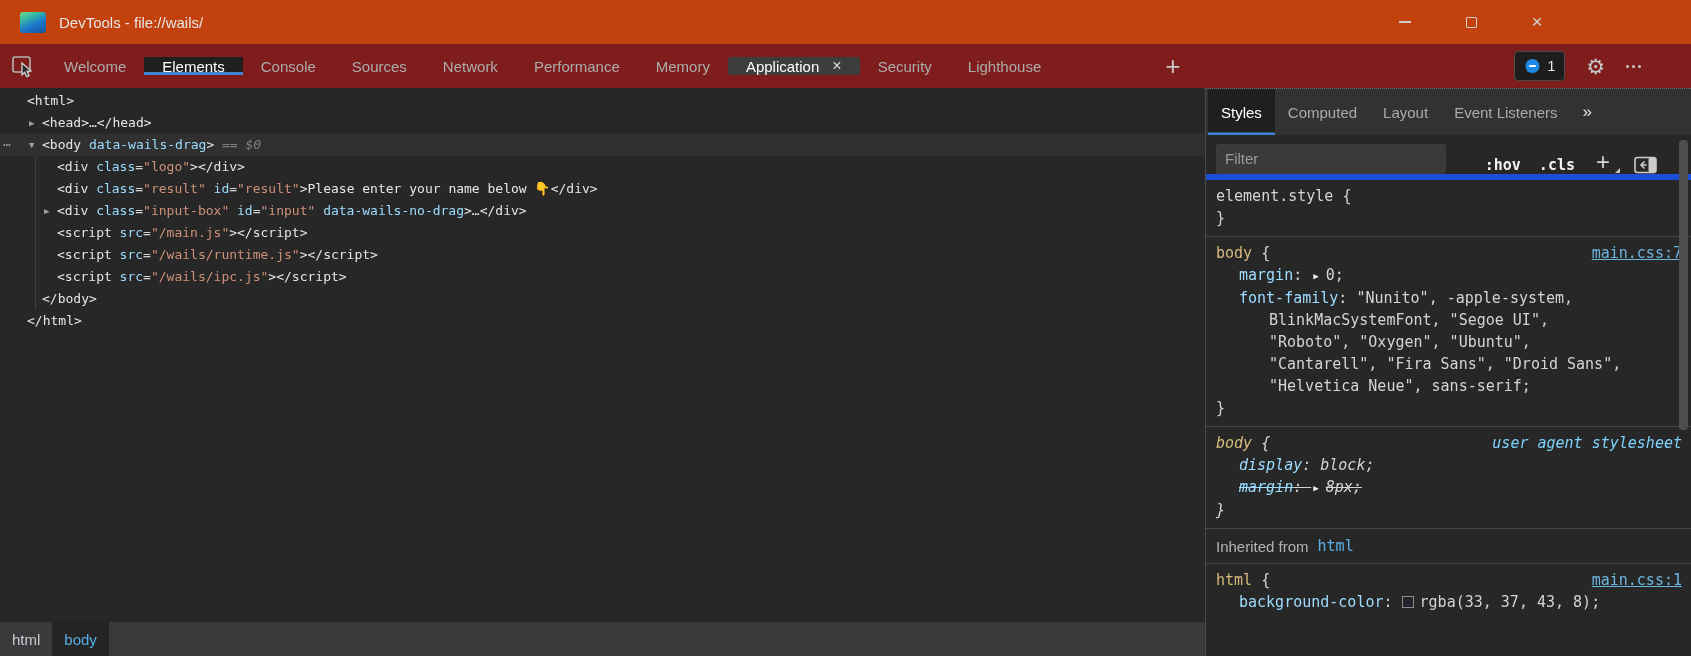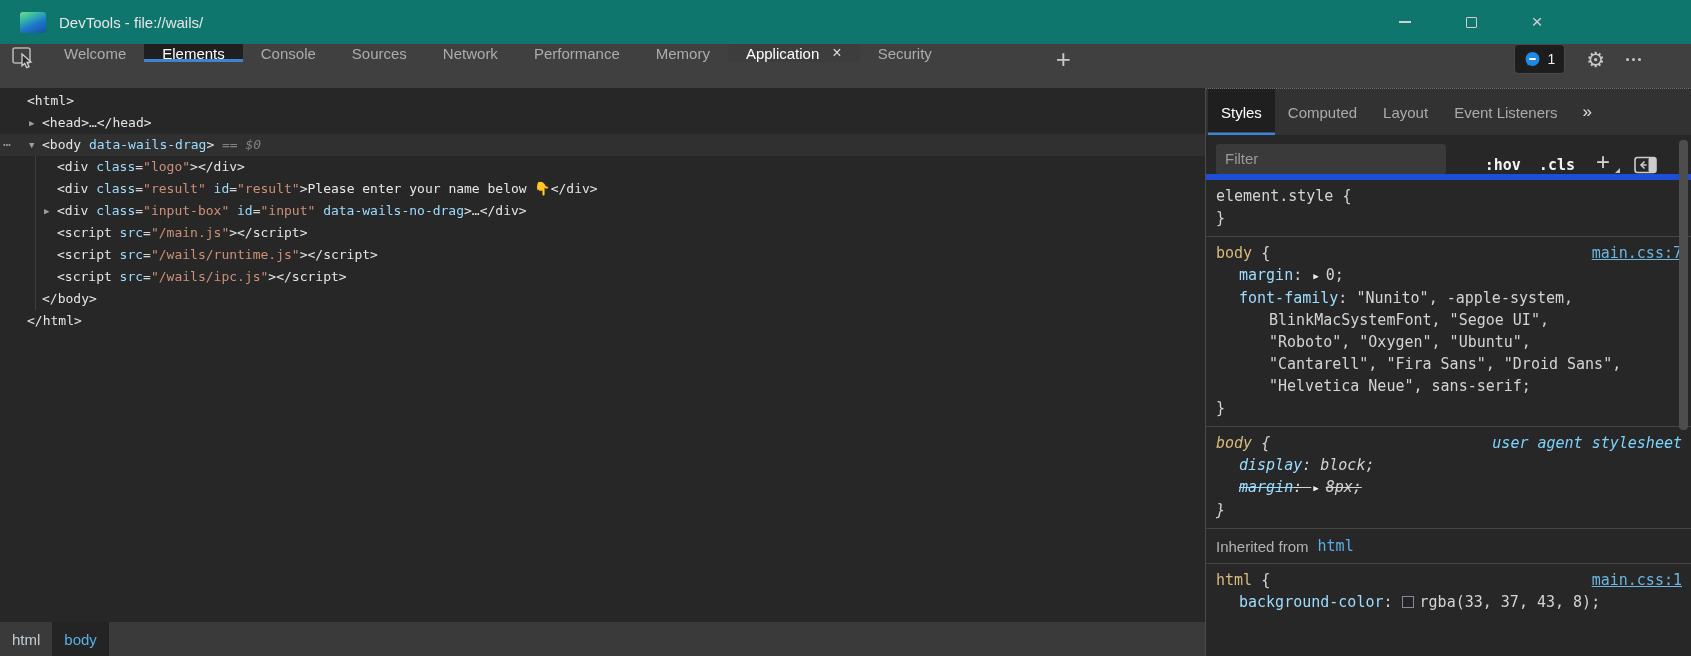--- a/index.html
+++ b/index.html
@@ -1,31 +1,31 @@
 <!DOCTYPE html>
 <html><head>
 <meta charset="utf-8">
 <style>
   *{margin:0;padding:0;box-sizing:border-box}
   html,body{width:1691px;height:656px;overflow:hidden}
   body{background:#272727;font-family:"Liberation Sans",sans-serif;color:#d4d4d4}
 
   
-  .titlebar{height:44px;background:#0f766e;display:flex;align-items:center;position:relative}
+  .titlebar{height:44px;background:#c2410c;display:flex;align-items:center;position:relative}
   .devtools-icon{width:26px;height:21px;margin:0 13px 0 20px;border-radius:3px;
     background:linear-gradient(155deg,#79d98b 0%,#37b9a5 28%,#1d78cc 58%,#14539e 100%)}
   .title-text{font-size:15px;color:#e6e6e6}
   .win-controls{position:absolute;right:146px;top:0;height:44px;display:flex;align-items:center;gap:50px}
   .win-btn{display:flex;align-items:center;justify-content:center;width:16px;height:16px}
   .min-glyph{width:12px;height:2px;background:#cfcfcf}
   .max-glyph{width:11px;height:11px;border:1.5px solid #cfcfcf;border-radius:1px}
   .close-glyph{font-size:19px;color:#cfcfcf;line-height:16px}
 
   
-  .toolbar{height:44px;background:#404040;display:flex;align-items:flex-start;font-size:15px}
+  .toolbar{height:44px;background:#7f1d1d;display:flex;align-items:center;font-size:15px}
   .inspect-btn{width:46px;display:flex;align-items:center;justify-content:center}
   .tab{display:flex;align-items:center;padding:0 18px;color:#acacac;position:relative;white-space:nowrap}
   .tab.selected{background:#1f1f1f;color:#fff;box-shadow:inset 0 -3px 0 #3f83d4}
   .tab.highlighted{background:#3d3d3d;color:#fff;border-radius:3px}
   .tab .close-x{margin-left:13px;color:#dcdcdc;font-size:16px}
   .add-tab{display:flex;align-items:center;margin-left:96px;padding:0 10px;font-size:26px;font-weight:300;color:#c8c8c8}
   .toolbar-right{margin-left:auto;display:flex;align-items:center;gap:21px;padding-right:50px}
   .issues-badge{display:flex;align-items:center;gap:6px;background:#1d1d1d;border:1px solid#4a4a4a;border-radius:4px;height:30px;padding:0 9px;color:#f0f0f0;font-size:14px}
   .gear{font-size:21px;color:#c8c8c8;line-height:1}
   .dots{display:flex;gap:3px;align-items:center}
@@ -134,20 +134,23 @@
       <div class="tab">
         <span>Memory</span>
       </div>
       <div class="tab highlighted">
         <span>Application</span>
         <span class="close-x">×</span>
       </div>
       <div class="tab">
         <span>Security</span>
       </div>
+      <div class="tab">
+        <span>Lighthouse</span>
+      </div>
     </div>
   <div class="add-tab">+</div>
   <div class="toolbar-right">
     <div class="issues-badge">
       <svg width="17" height="17" viewBox="0 0 17 17">
         <circle cx="8.5" cy="8" r="7" fill="#1e88e5"></circle>
         <path d="M3.5 14.5 L3.5 9 L8.5 13 Z" fill="#1e88e5"></path>
         <rect x="5" y="7" width="7" height="2" rx="1" fill="#fff"></rect>
       </svg>
       <span>1</span>

